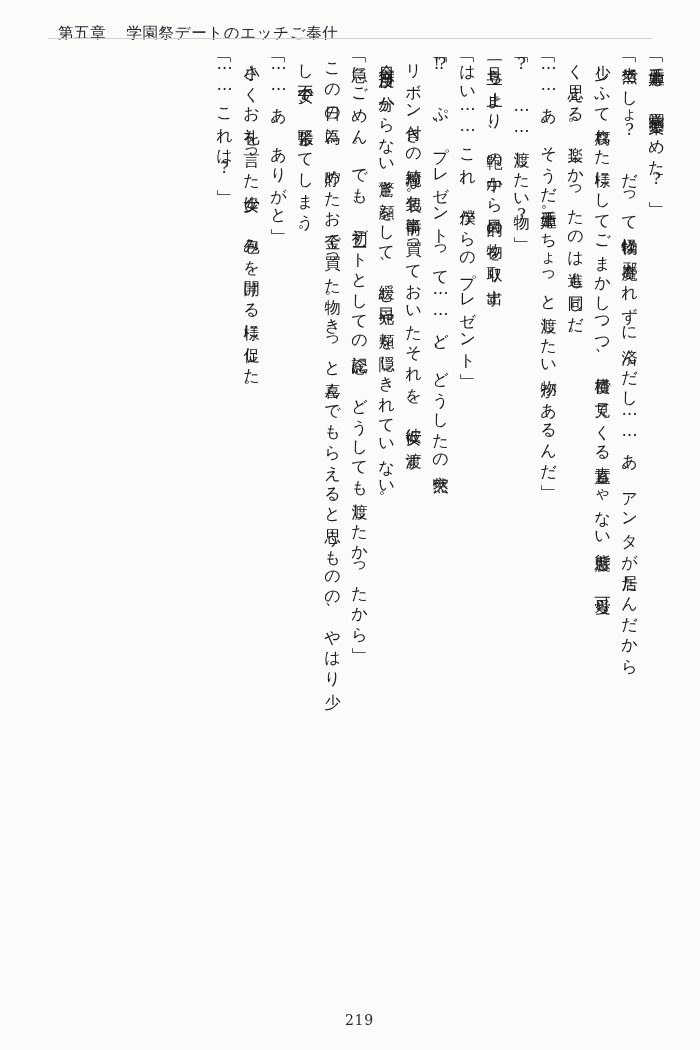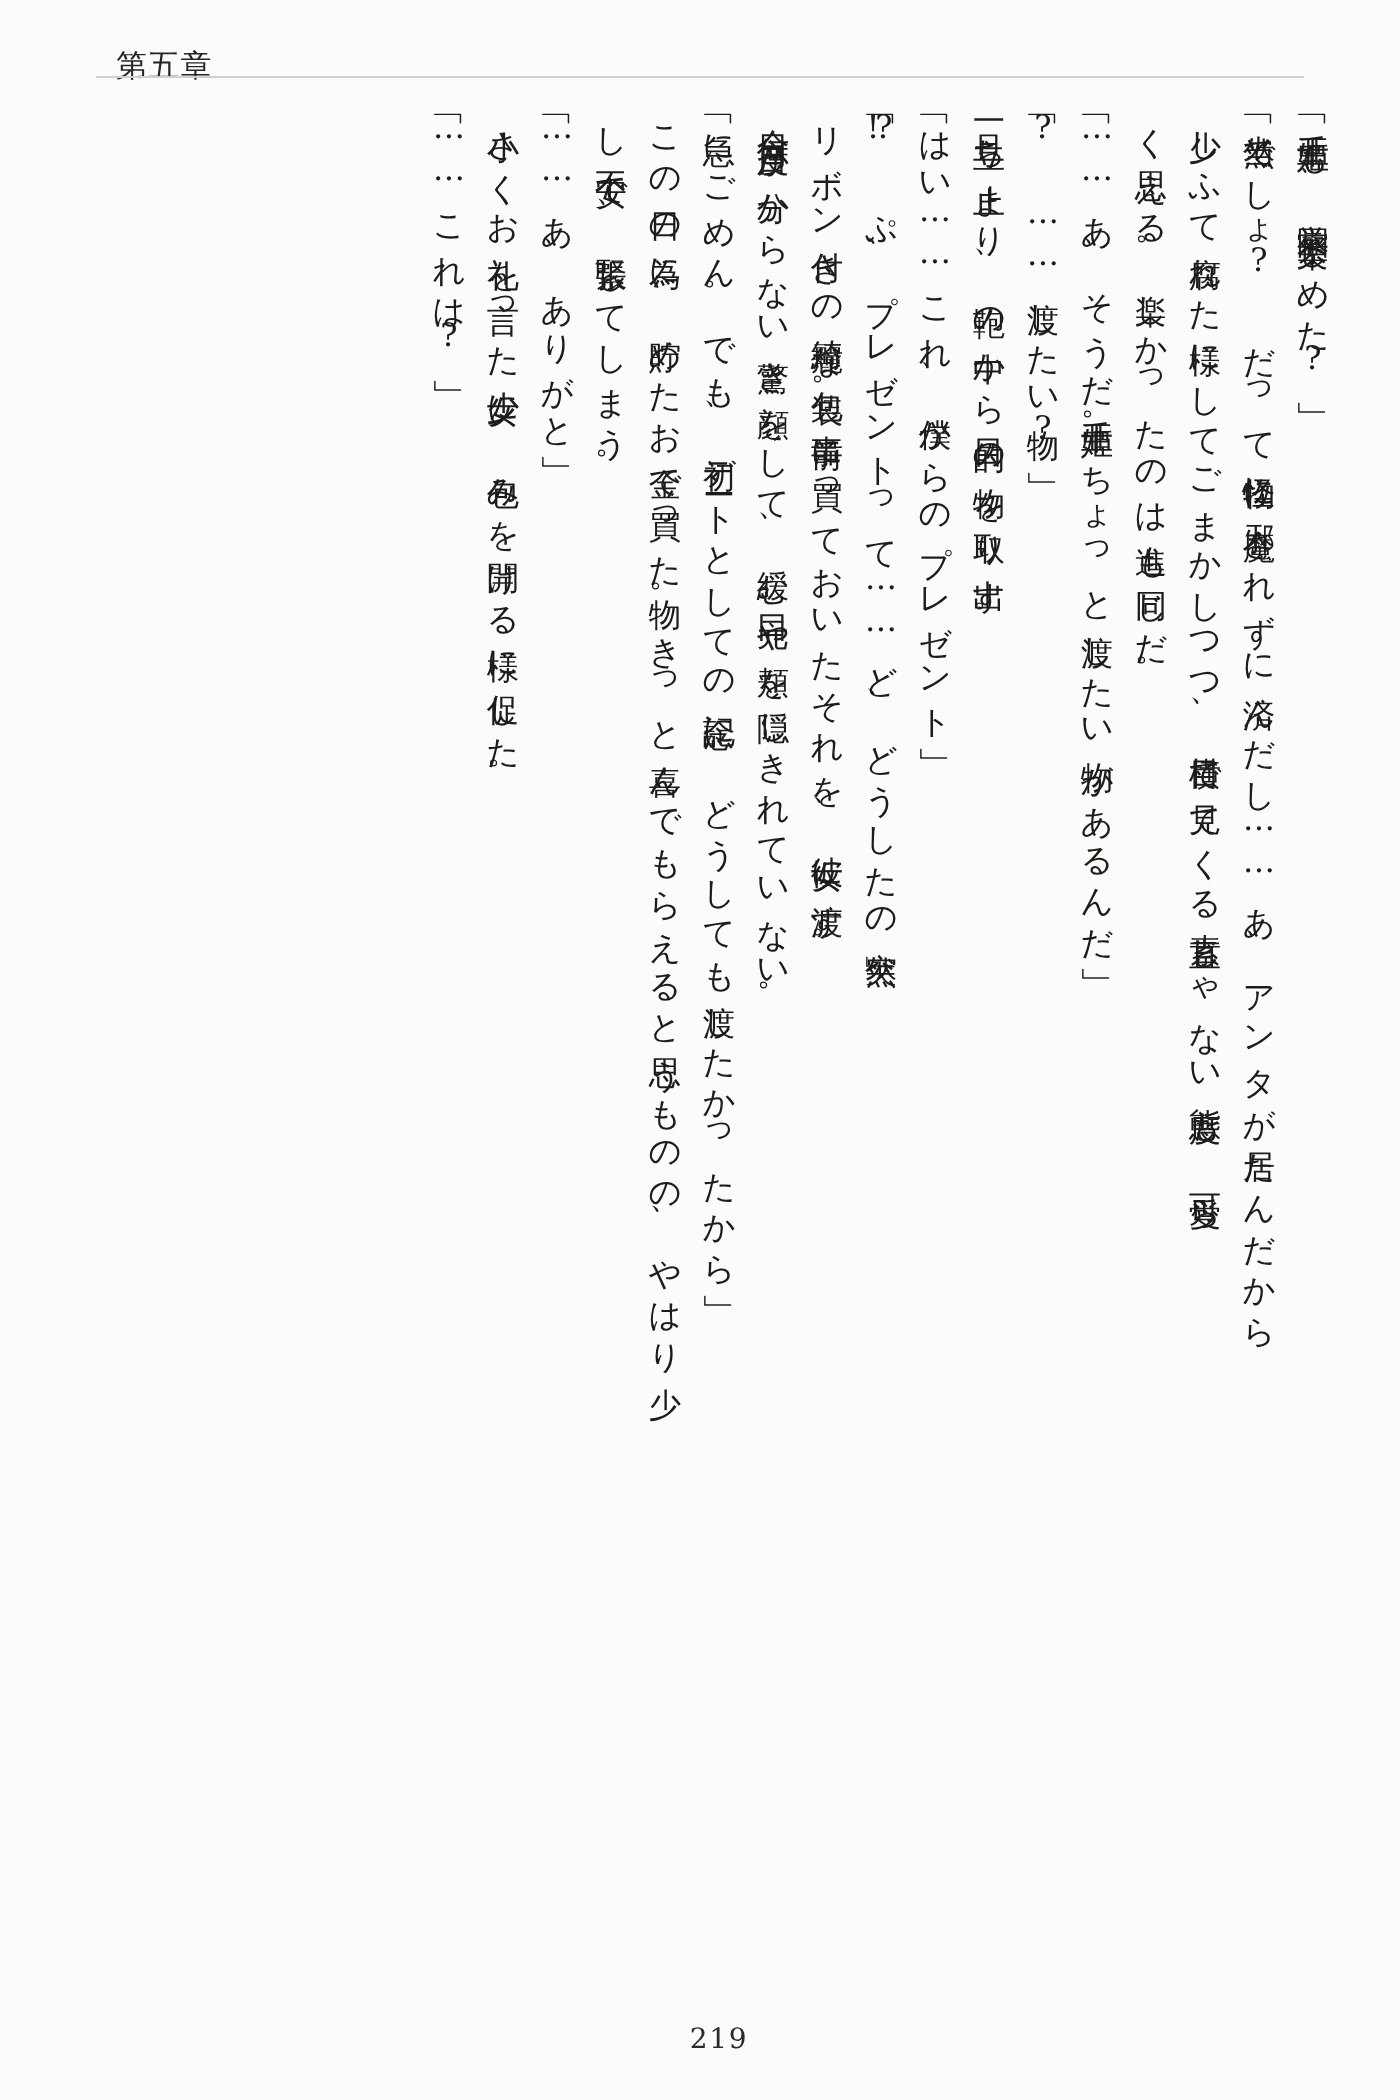--- a/index.html
+++ b/index.html
@@ -101,20 +101,21 @@
   }
 </style>
 </head>
 <body>
 
 <div class="page">
 
   <div class="header">
     <div class="header-inner">
       <span class="chapter-no">第五章</span>
+      <span class="chapter-title">学園祭デートのエッチご奉仕</span>
     </div>
   </div>
   <div class="header-rule"></div>
 
   <div class="body-area">
 
   <div class="vline">「千亜姫も、学園祭楽しめた?」</div>
       <div class="vline">「当然でしょ? だって怪物に邪魔されずに済んだし……あ、アンタが居たんだから</div>
       <div class="vline">少しふて腐れた様にしてごまかしつつ、横目で見てくる素直じゃない態度も、可愛ら</div>
       <div class="vline">く思える。楽しかったのは進も同じだ。</div>

